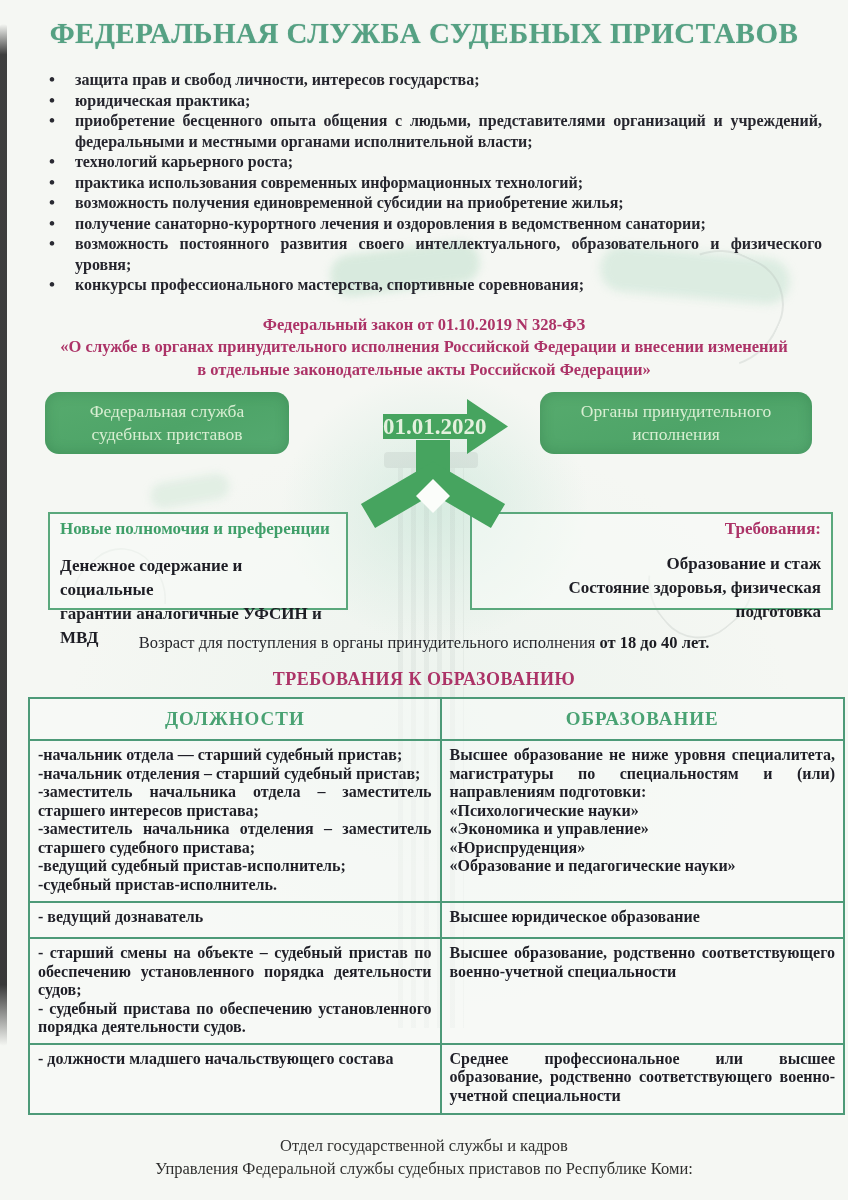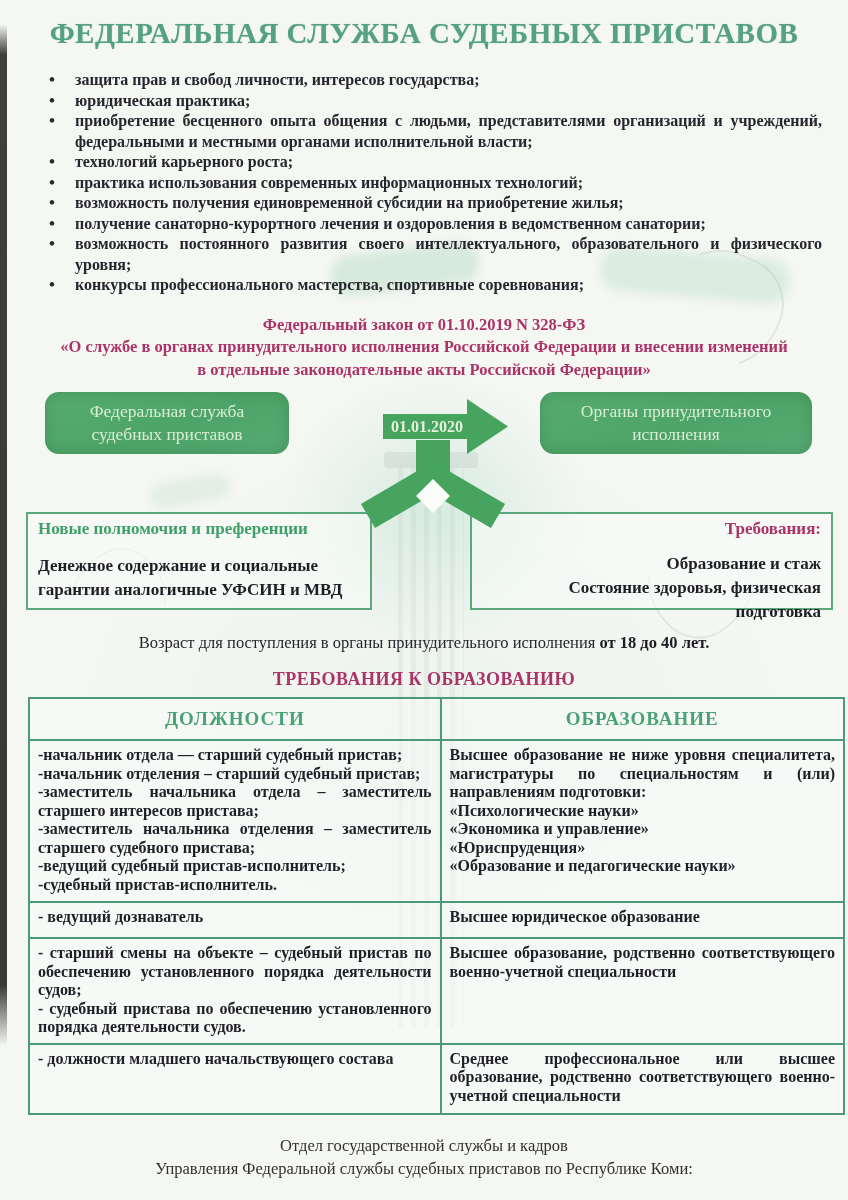--- a/index.html
+++ b/index.html
@@ -51,26 +51,26 @@
 
   
   .diagram-zone { position:relative; height:232px; margin-top:9px; }
   .gbox { position:absolute; background:linear-gradient(160deg,#57ab6e 0%, #4ea468 55%, #55aa71 100%);
     border-radius:14px; color:#d8eed2; text-align:center; display:flex; align-items:center; justify-content:center;
     white-space:pre-line; font-size:17.5px; line-height:23px; box-shadow:inset 0 0 14px rgba(28,92,52,.28); }
   .gbox.left  { left:45px;  top:2px; width:244px; height:62px; }
   .gbox.right { left:540px; top:2px; width:272px; height:62px; }
   .arrow-right { position:absolute; left:383px; top:9px; width:125px; height:55px; }
   .arrow-right .date { position:absolute; left:0; top:50%; width:88px; transform:translateY(-50%);
-    text-align:center; font-size:16px; font-weight:bold; color:#e3f1dd; }
+    text-align:center; font-size:23px; font-weight:bold; color:#e3f1dd; }
   .arrow-down { position:absolute; left:352px; top:50px; width:162px; height:100px; z-index:3; }
 
   .panel { position:absolute; top:122px; height:98px; border:2px solid #5aa87c;
     background:rgba(248,251,247,.55); padding:5px 10px; }
-  .panel.left { left:26px; width:346px; }
+  .panel.left { left:48px; width:300px; }
   .panel.right { left:470px; width:363px; }
   .panel-title { font-size:17px; font-weight:bold; }
   .panel.left .panel-title { color:#3f9f69; }
   .panel.right .panel-title { color:#ac3367; text-align:right; }
   .panel-body { margin-top:15px; font-size:17px; font-weight:bold; line-height:24px;
     color:#1e1e25; white-space:pre-line; }
   .panel.right .panel-body { text-align:right; margin-top:13px; }
 
   
   .age { margin-top:11px; text-align:center; font-size:16.5px; color:#26262c; }

